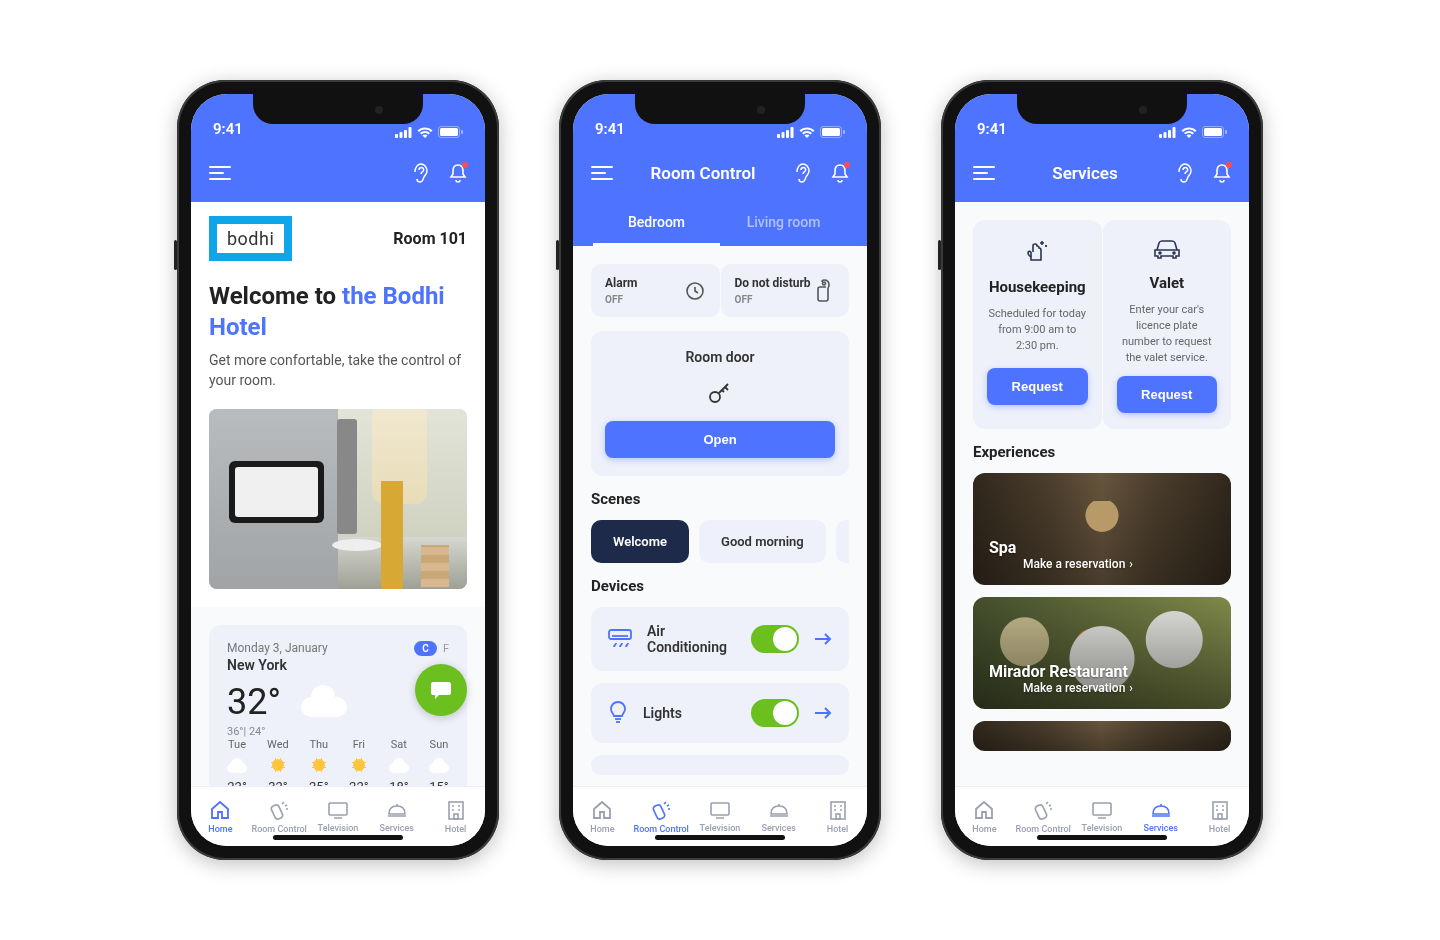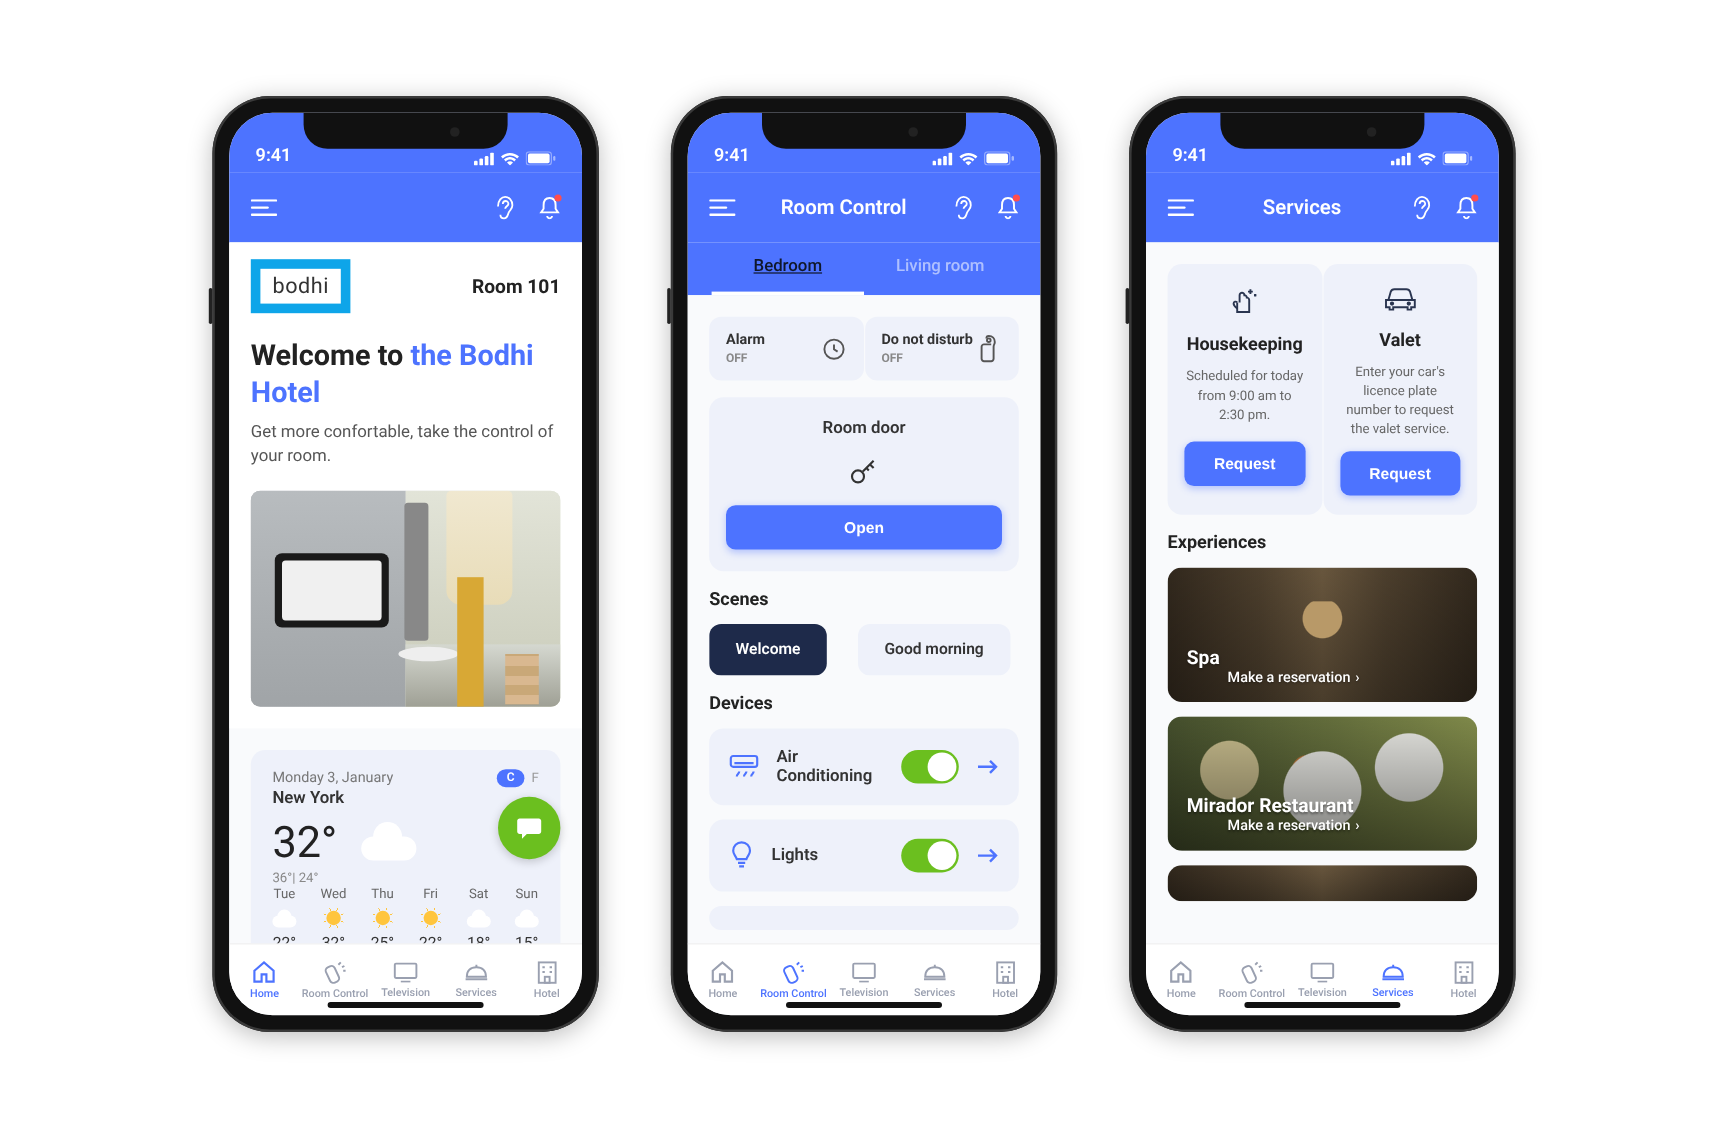--- a/index.html
+++ b/index.html
@@ -51,21 +51,21 @@
   }
   .appbar .title { font-size:17px; font-weight:600; flex:1; text-align:center;}
   .appbar .right { display:flex; gap:20px; align-items:center;}
   .menu-icon svg, .ear-icon svg, .bell-icon svg { display:block;}
   .bell-wrap { position:relative;}
   .bell-wrap::after { content:""; position:absolute; top:-1px; right:-1px; width:6px; height:6px; background:#ff4d4d; border-radius:50%;}
   .tabs {
     background:#4d73ff; display:flex; padding:0 20px;
   }
   .tab { flex:1; text-align:center; color:rgba(255,255,255,.55); font-size:14px; font-weight:500; padding:12px 0 16px; position:relative;}
-  .tab.active { color:#0f172a;text-decoration:underline;}
+  .tab.active { color:#ffffff;}
   .tab.active::after { content:""; position:absolute; bottom:0; left:0; right:0; height:3px; background:#fff;}
   .content { flex:1; overflow:hidden; position:relative; background:#f9fafc;}
   .scroll { position:absolute; inset:0; overflow:hidden; padding:18px 18px 0;}
   
   .home-top { background:#fff; margin:-18px -18px 0; padding:14px 18px 18px;}
   .room-row { display:flex; justify-content:space-between; align-items:center; margin-bottom:20px;}
   .bodhi-logo { border:8px solid #0ea5e9; padding:4px 10px; font-size:18px; font-weight:400; color:#333; letter-spacing:0.5px;}
   .room-num { font-size:16px; font-weight:700; color:#222;}
   .welcome { font-size:24px; font-weight:700; color:#222; line-height:1.3;}
   .welcome .hotel { color:#4d73ff;}
@@ -125,21 +125,21 @@
   .action-card {
     flex:1; background:#eef1fa; border-radius:12px; padding:18px 14px; display:flex; flex-direction:column; align-items:center; gap:14px;
   }
   .action-card .lbl { font-size:14px; font-weight:600; color:#333;}
   .action-card .ic { height:28px; display:flex; align-items:center;}
   .btn-primary {
     width:100%; background:#4d73ff; color:#fff; border:none; border-radius:8px; padding:11px 0; font-size:13px; font-weight:600;
     box-shadow:0 2px 6px rgba(77,115,255,.35);
   }
   .section-h { font-size:15px; font-weight:700; color:#222; margin:6px 0 12px;}
-  .scene-row { display:flex; gap:26px; overflow:hidden; margin-bottom:14px;}
+  .scene-row { display:flex; gap:10px; overflow:hidden; margin-bottom:14px;}
   .scene-chip {
     padding:14px 22px; border-radius:10px; font-size:13px; font-weight:600; white-space:nowrap;
     background:#eef1fa; color:#333;
   }
   .scene-chip.active { background:#1e2a4a; color:#fff;}
   .device-row {
     background:#eef1fa; border-radius:12px; padding:16px 16px; display:flex; align-items:center; gap:14px; margin-bottom:12px;
   }
   .device-row .dname { flex:1; font-size:14px; font-weight:600; color:#333;}
   .device-row .dicon svg { display:block;}

